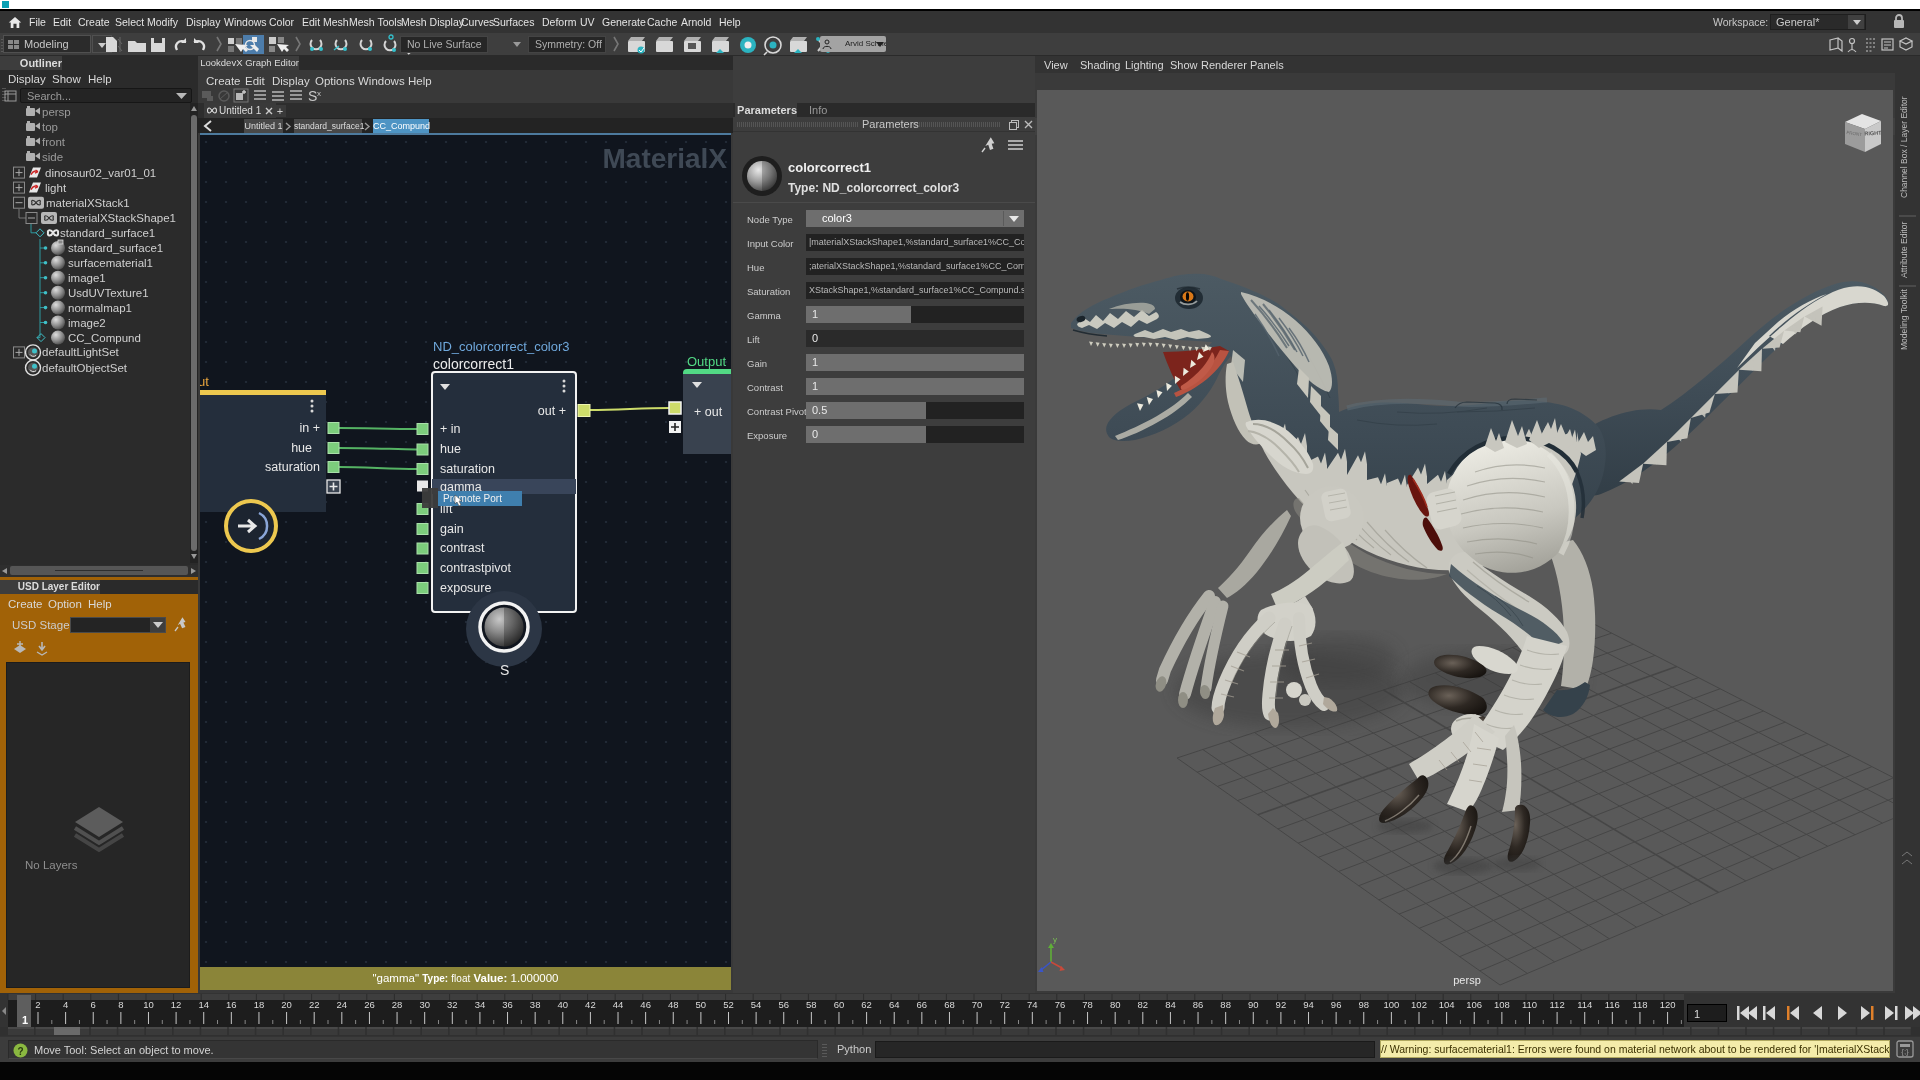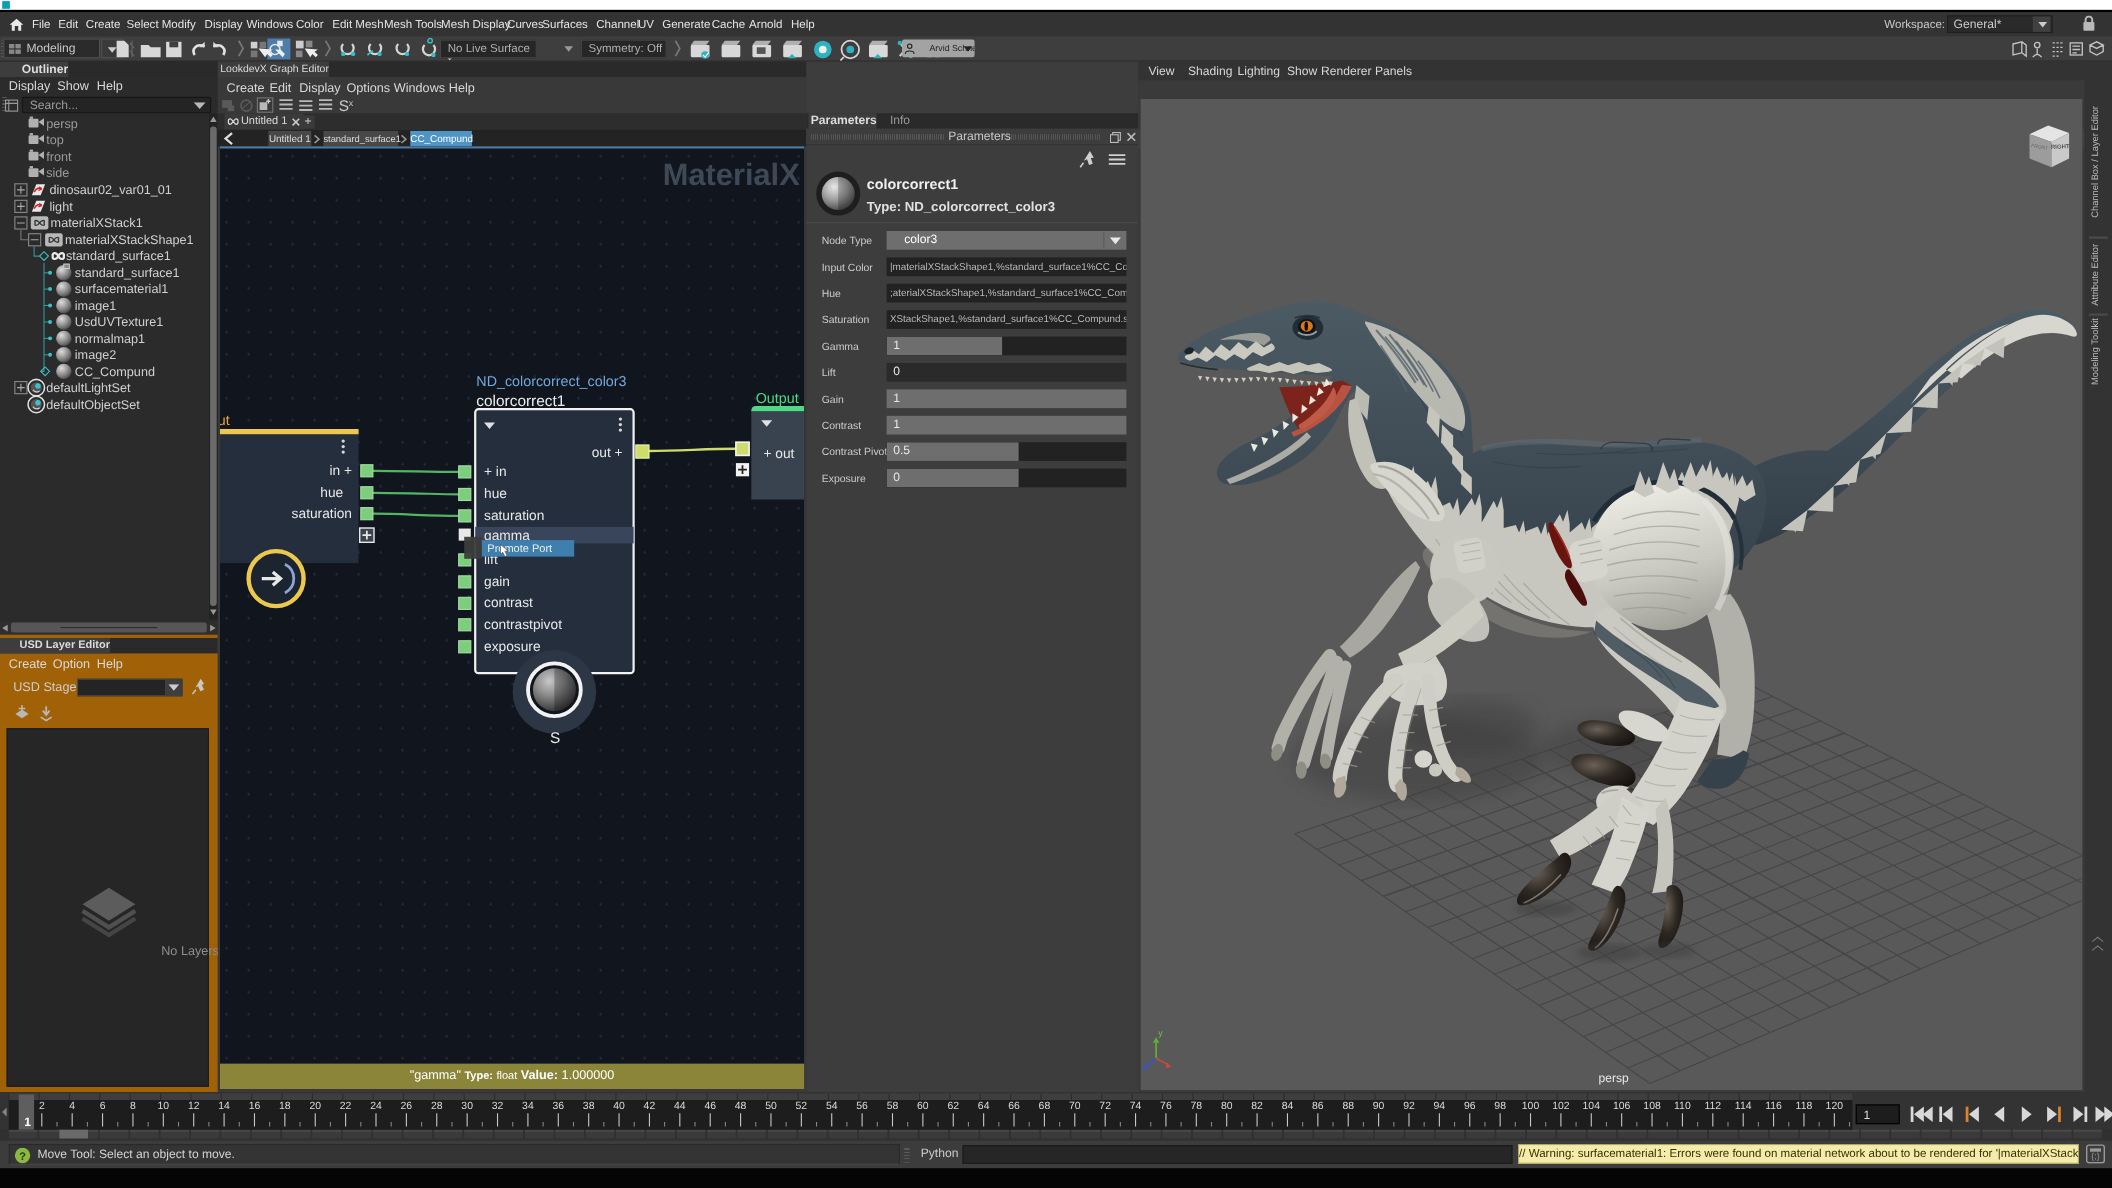--- a/index.html
+++ b/index.html
@@ -66,21 +66,21 @@
       <span class="m" style="left:115px">Select</span>
     <span class="m" style="left:147px">Modify</span>
       <span class="m" style="left:186px">Display</span>
     <span class="m" style="left:224px">Windows</span>
       <span class="m" style="left:269px">Color</span>
     <span class="m" style="left:302px">Edit Mesh</span>
       <span class="m" style="left:349px">Mesh Tools</span>
     <span class="m" style="left:401px">Mesh Display</span>
       <span class="m" style="left:461px">Curves</span>
     <span class="m" style="left:493px">Surfaces</span>
-      <span class="m" style="left:542px">Channel</span>
+      <span class="m" style="left:542px">Deform</span>
     <span class="m" style="left:580px">UV</span>
       <span class="m" style="left:602px">Generate</span>
     <span class="m" style="left:647px">Cache</span>
       <span class="m" style="left:681px">Arnold</span>
     <span class="m" style="left:719px">Help</span>
     <span class="m" style="left:1713px;font-size:10.5px;color:#c8c8c8">Workspace:</span>
     <div class="abs" style="left:1770px;top:3px;width:96px;height:16px;background:#2a2a2a;border:1px solid #1e1e1e;color:#ccc;font-size:11px;line-height:15px;padding-left:5px">General*
       <div class="abs" style="right:1px;top:0;width:16px;height:14px;background:#404040"></div>
       <svg class="abs" style="right:3px;top:4px" width="10" height="7">
           <path d="M1 1 L5 6 L9 1 Z" fill="#ccc"></path>
@@ -387,21 +387,21 @@
         <path d="M8 2 v6 M5 5 h6" stroke="#b8b8b8" stroke-width="1.4"></path>
       <path d="M30 3 v7 M27 7 l3 4 3 -4" stroke="#b8b8b8" stroke-width="1.6" fill="none"></path>
         <path d="M25 13 l5 3 5 -3" stroke="#b8b8b8" stroke-width="1.4" fill="none"></path>
     </svg>
     <div class="abs" style="left:6px;top:85px;width:184px;height:326px;background:#262626;border:1px solid #1c1c1c">
       <svg class="abs" style="left:66px;top:144px" width="52" height="46" viewBox="0 0 52 46">
         <path d="M26 0 L50 15 L26 30 L2 15 Z" fill="#5c5c5c"></path>
         <path d="M2 21 L26 36 L50 21" fill="none" stroke="#505050" stroke-width="4"></path>
         <path d="M2 28 L26 43 L50 28" fill="none" stroke="#454545" stroke-width="4"></path>
       </svg>
-      <div class="abs" style="left:8px;top:196px;width:184px;text-align:right;color:#8e8e8e;font-size:11.5px">No Layers</div>
+      <div class="abs" style="left:18px;top:196px;width:184px;text-align:left;color:#8e8e8e;font-size:11.5px">No Layers</div>
     </div>
   </div>
   <div id="graphpanel" class="abs">
     <div style="position:absolute;left:0;top:0;width:535px;height:14px;background:#2a2a2a"></div>
     <div class="tab" style="left:0;top:0;width:101px;height:14px;line-height:14px;font-size:9.5px">LookdevX Graph Editor</div>
     <div class="menurow" style="position:absolute;left:0;top:14px;width:535px;height:18px">
       <span style="left:8px;top:5px">Create</span>
         <span style="left:47px;top:5px">Edit</span>
         <span style="left:74px;top:5px">Display</span>
         <span style="left:117px;top:5px">Options</span>

